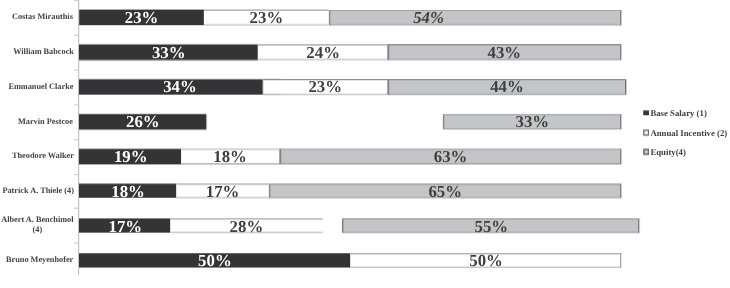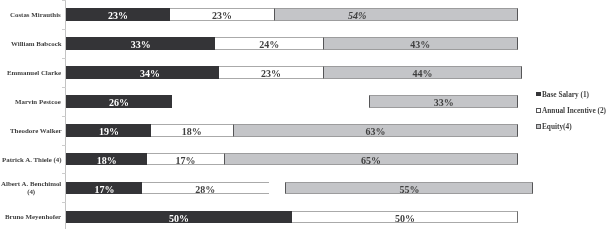--- a/index.html
+++ b/index.html
@@ -7,21 +7,21 @@
        font-family:"Liberation Serif",serif;overflow:hidden;
        -webkit-font-smoothing:antialiased;}
   #chart{position:relative;width:608px;height:231px;background:#ffffff;}
   .axis-line{position:absolute;left:64.6px;top:0;width:1px;height:229px;background:#c3c3c3;}
   .tick{position:absolute;width:3.2px;height:1px;background:#cdcdcd;left:62.4px;}
   .cat-label{position:absolute;will-change:transform;text-align:center;font-weight:bold;font-size:6.9px;
              color:#424242;line-height:7.6px;white-space:nowrap;}
   .bar{position:absolute;left:65.5px;height:12.6px;}
   .seg{position:absolute;top:0;height:12.6px;box-sizing:border-box;}
   .slab{position:absolute;will-change:transform;left:0;top:0;width:100%;height:12.6px;
-        font-size:10px;font-weight:bold;line-height:15.2px;text-align:center;}
+        font-size:14px;font-weight:bold;line-height:15.2px;text-align:center;}
   .seg.s1{background:#343437;}
   .seg.s1 .slab{color:#ffffff;}
   .seg.s2{background:#ffffff;
     box-shadow:inset 0 0.8px 0 0 #8f8f8f, inset 0 -0.8px 0 0 #8f8f8f;}
   .seg.s2.endcap{box-shadow:inset 0 0.8px 0 0 #8f8f8f, inset 0 -0.8px 0 0 #8f8f8f,
                inset -1px 0 0 0 #6e6e6e;}
   .seg.s2 .slab{color:#3f3f3f;}
   .seg.s3{background:#c4c5c8;
     box-shadow:inset 0 0.8px 0 0 #8f8f8f, inset 0 -0.8px 0 0 #8f8f8f,
                inset 1px 0 0 0 #555557, inset -1px 0 0 0 #555557;}

